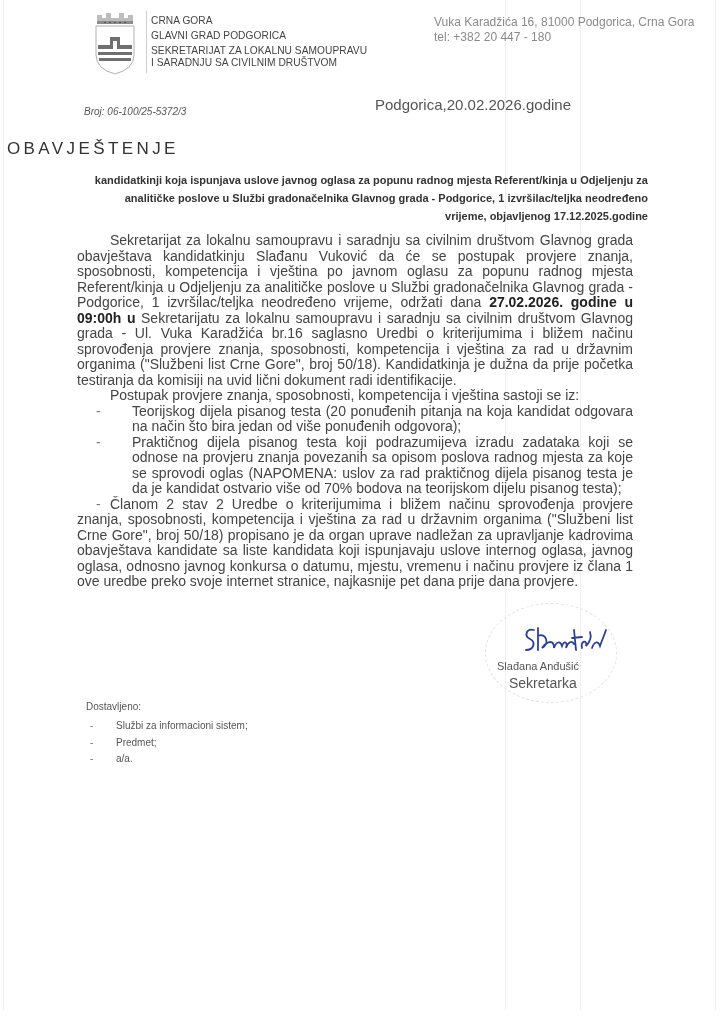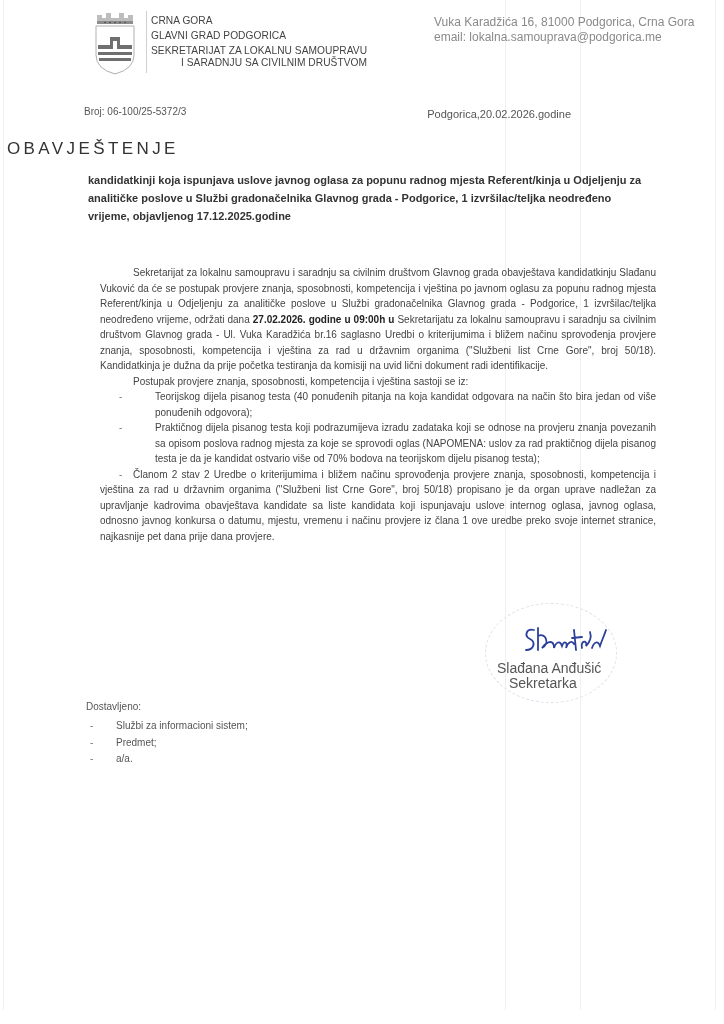--- a/index.html
+++ b/index.html
@@ -49,82 +49,82 @@
       left: 151px;
       top: 14px;
       font-size: 10.2px;
       line-height: 13.5px;
       color: #444;
       letter-spacing: 0.05px;
     }
     .org-block div { white-space: nowrap; }
     .org-block .l1 { margin-bottom: 1px; }
     .org-block .l2 { margin-bottom: 3px; }
-    .org-block .l3, .org-block .l4 { line-height: 12px; text-align: right; }
+    .org-block .l3, .org-block .l4 { line-height: 12px; }
     .contact-block {
       position: absolute;
       left: 410px;
       top: 15px;
       font-size: 12px;
       line-height: 15px;
       color: #8a8a8a;
       margin-left: 24px;
     }
     .contact-block div { white-space: nowrap; }
 
     
     .ref-line {
       position: absolute;
       left: 84px;
       top: 106px;
       font-size: 10px;
       color: #555;
+      font-style: italic;
     }
     .date-line {
       position: absolute;
       right: 97px;
-      top: 108px;
-      font-size: 11px;
+      top: 96px;
+      font-size: 15px;
       color: #555;
     }
 
     .title {
       position: absolute;
       left: 0;
       width: 724px;
       top: 139px;
       text-align: left;
       font-size: 17px;
       letter-spacing: 3.4px;
       color: #333;
       padding-left: 7px;
     }
 
     .subtitle {
       position: absolute;
       left: 88px;
       width: 560px;
       top: 171px;
-      text-align: left;
+      text-align: right;
       font-size: 11px;
       line-height: 18px;
       font-weight: bold;
       color: #333;
     }
 
     .body {
       position: absolute;
-      left: 100px;
+      left: 77px;
       width: 556px;
       top: 233px;
-      font-size: 10px;
+      font-size: 14px;
       line-height: 15.5px;
       color: #444;
       text-align: justify;
-      margin-top: 32px;
     }
     .body p {
       margin: 0;
     }
     .body .indent { text-indent: 33px; }
     .body b { color: #222; }
     .steps-intro {
       margin: 0;
       padding-left: 33px;
     }
@@ -159,21 +159,21 @@
       position: absolute;
       left: 520px;
       top: 622px;
       width: 90px;
       height: 40px;
     }
     .signer-name {
       position: absolute;
       left: 497px;
       top: 660px;
-      font-size: 14px;
+      font-size: 11px;
       color: #555;
       white-space: nowrap;
     }
     .signer-role {
       position: absolute;
       left: 509px;
       top: 675px;
       font-size: 14px;
       color: #555;
       white-space: nowrap;
@@ -230,34 +230,34 @@
 
   <div class="org-block">
     <div class="l1">CRNA GORA</div>
     <div class="l2">GLAVNI GRAD PODGORICA</div>
     <div class="l3">SEKRETARIJAT ZA LOKALNU SAMOUPRAVU</div>
     <div class="l4">I SARADNJU SA CIVILNIM DRUŠTVOM</div>
   </div>
 
   <div class="contact-block">
     <div>Vuka Karadžića 16, 81000 Podgorica, Crna Gora</div>
-    <div>email: lokalna.samouprava@podgorica.me</div>
+    <div>tel: +382 20 447 - 180</div>
   </div>
 
   <div class="ref-line">Broj: 06-100/25-5372/3</div>
   <div class="date-line">Podgorica,20.02.2026.godine</div>
 
   <div class="title">OBAVJEŠTENJE</div>
   <div class="subtitle">kandidatkinji koja ispunjava uslove javnog oglasa za popunu radnog mjesta Referent/kinja u Odjeljenju za analitičke poslove u Službi gradonačelnika Glavnog grada - Podgorice, 1 izvršilac/teljka neodređeno vrijeme, objavljenog 17.12.2025.godine</div>
 
   <div class="body">
     <p class="indent"><span>Sekretarijat za lokalnu samoupravu i saradnju sa civilnim društvom Glavnog grada obavještava kandidatkinju Slađanu Vuković da će se postupak provjere znanja, sposobnosti, kompetencija i vještina po javnom oglasu za popunu radnog mjesta Referent/kinja u Odjeljenju za analitičke poslove u Službi gradonačelnika Glavnog grada - Podgorice, 1 izvršilac/teljka neodređeno vrijeme, održati dana </span><b>27.02.2026. godine u 09:00h u</b><span> Sekretarijatu za lokalnu samoupravu i saradnju sa civilnim društvom Glavnog grada - Ul. Vuka Karadžića br.16 saglasno Uredbi o kriterijumima i bližem načinu sprovođenja provjere znanja, sposobnosti, kompetencija i vještina za rad u državnim organima ("Službeni list Crne Gore", broj 50/18). Kandidatkinja je dužna da prije početka testiranja da komisiji na uvid lični dokument radi identifikacije.</span></p>
     <p class="steps-intro">Postupak provjere znanja, sposobnosti, kompetencija i vještina sastoji se iz:</p>
     <ul class="step-list">
-      <li><span class="dash">-</span><span>Teorijskog dijela pisanog testa (40 ponuđenih pitanja na koja kandidat odgovara na način što bira jedan od više ponuđenih odgovora);</span></li>
+      <li><span class="dash">-</span><span>Teorijskog dijela pisanog testa (20 ponuđenih pitanja na koja kandidat odgovara na način što bira jedan od više ponuđenih odgovora);</span></li>
       <li><span class="dash">-</span><span>Praktičnog dijela pisanog testa koji podrazumijeva izradu zadataka koji se odnose na provjeru znanja povezanih sa opisom poslova radnog mjesta za koje se sprovodi oglas (NAPOMENA: uslov za rad praktičnog dijela pisanog testa je da je kandidat ostvario više od 70% bodova na teorijskom dijelu pisanog testa);</span></li>
       <li><span class="dash">-</span></li>
     </ul>
     <p class="indent">Članom 2 stav 2 Uredbe o kriterijumima i bližem načinu sprovođenja provjere znanja, sposobnosti, kompetencija i vještina za rad u državnim organima ("Službeni list Crne Gore", broj 50/18) propisano je da organ uprave nadležan za upravljanje kadrovima obavještava kandidate sa liste kandidata koji ispunjavaju uslove internog oglasa, javnog oglasa, odnosno javnog konkursa o datumu, mjestu, vremenu i načinu provjere iz člana 1 ove uredbe preko svoje internet stranice, najkasnije pet dana prije dana provjere.</p>
   </div>
 
   <div class="stamp"></div>
   <svg class="signature-svg" viewBox="0 0 90 40">
     <path id="sigpath" d="M14 8 C6 6 4 14 10 17 C16 20 14 28 6 28 M18 6 L18 28 M18 14 C26 10 30 22 22 26 C28 18 34 18 34 26 C36 20 40 18 42 24 C44 18 48 20 46 26 C48 20 52 18 54 22 M54 8 L56 28 M52 16 L62 15 M62 26 C60 18 68 18 66 24 C70 20 72 16 70 10 M72 26 C74 20 78 18 80 24 C82 18 84 14 86 8" fill="none" stroke-width="1.8" stroke-linecap="round" stroke="#2b3f9a"></path>
   </svg>

